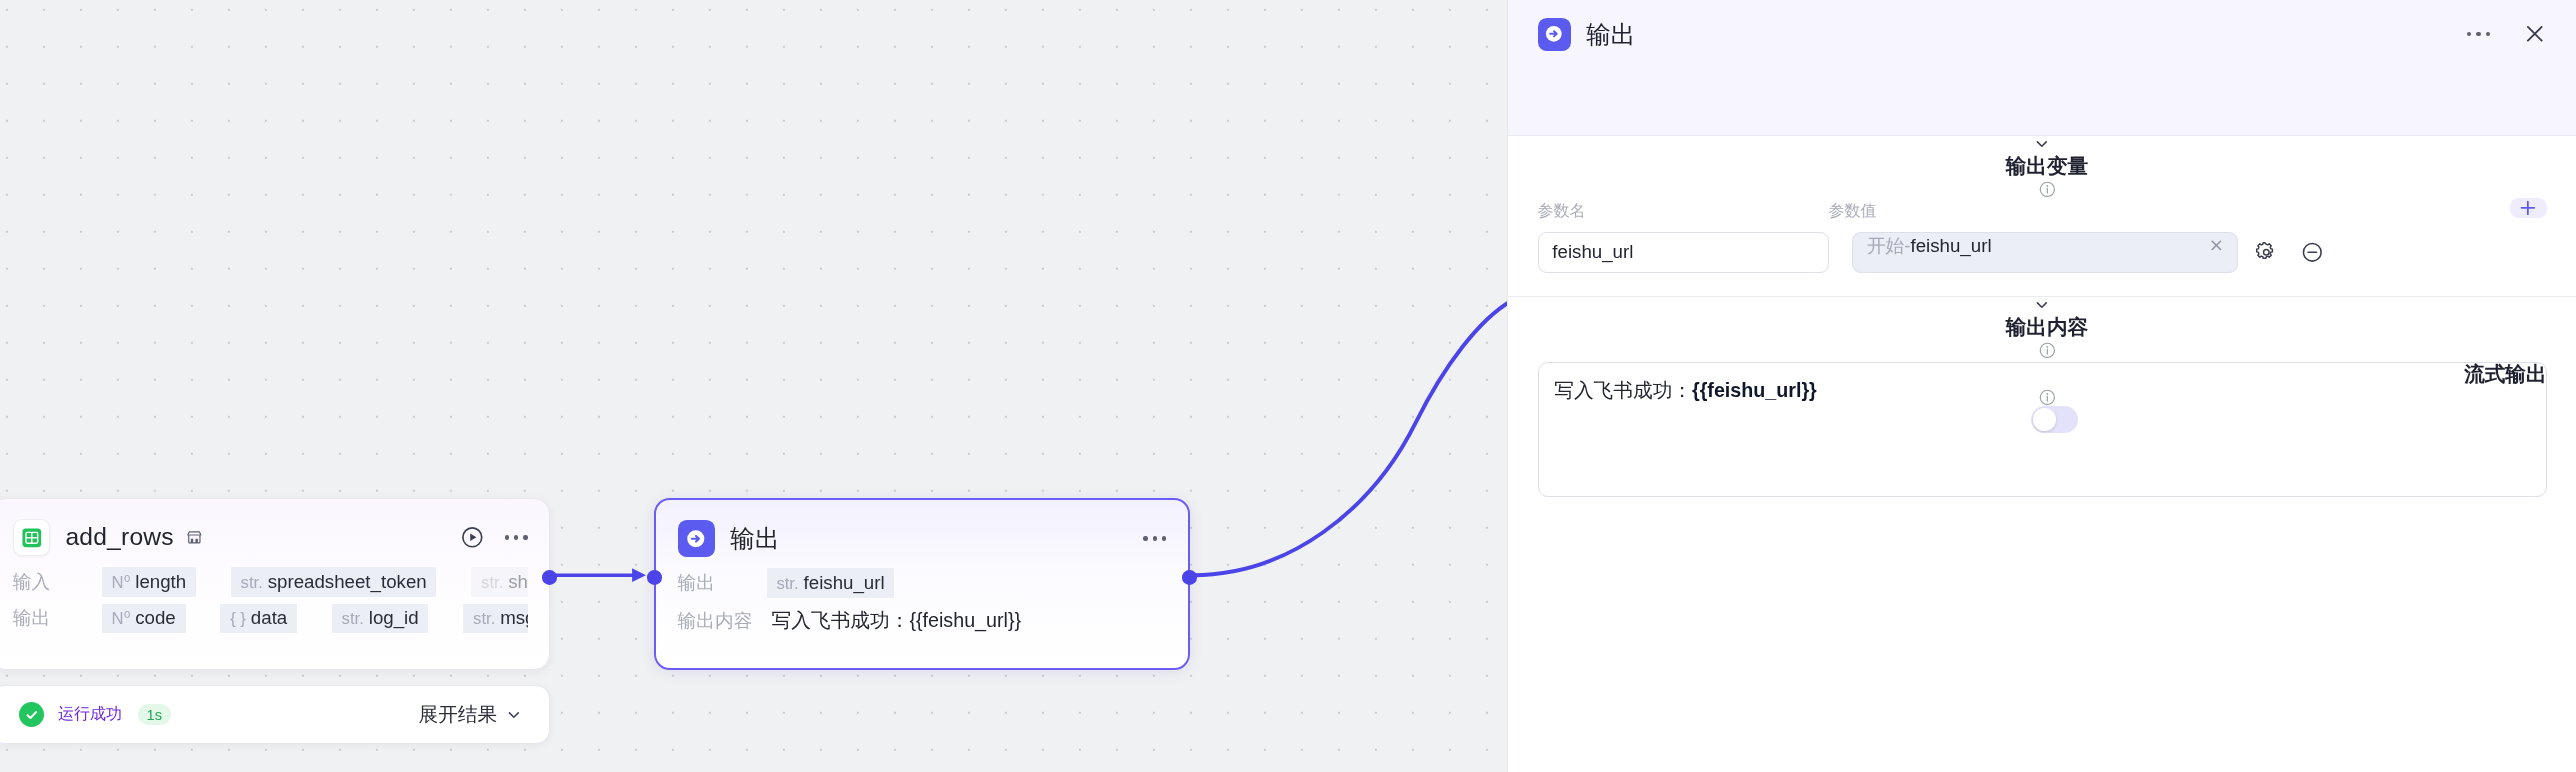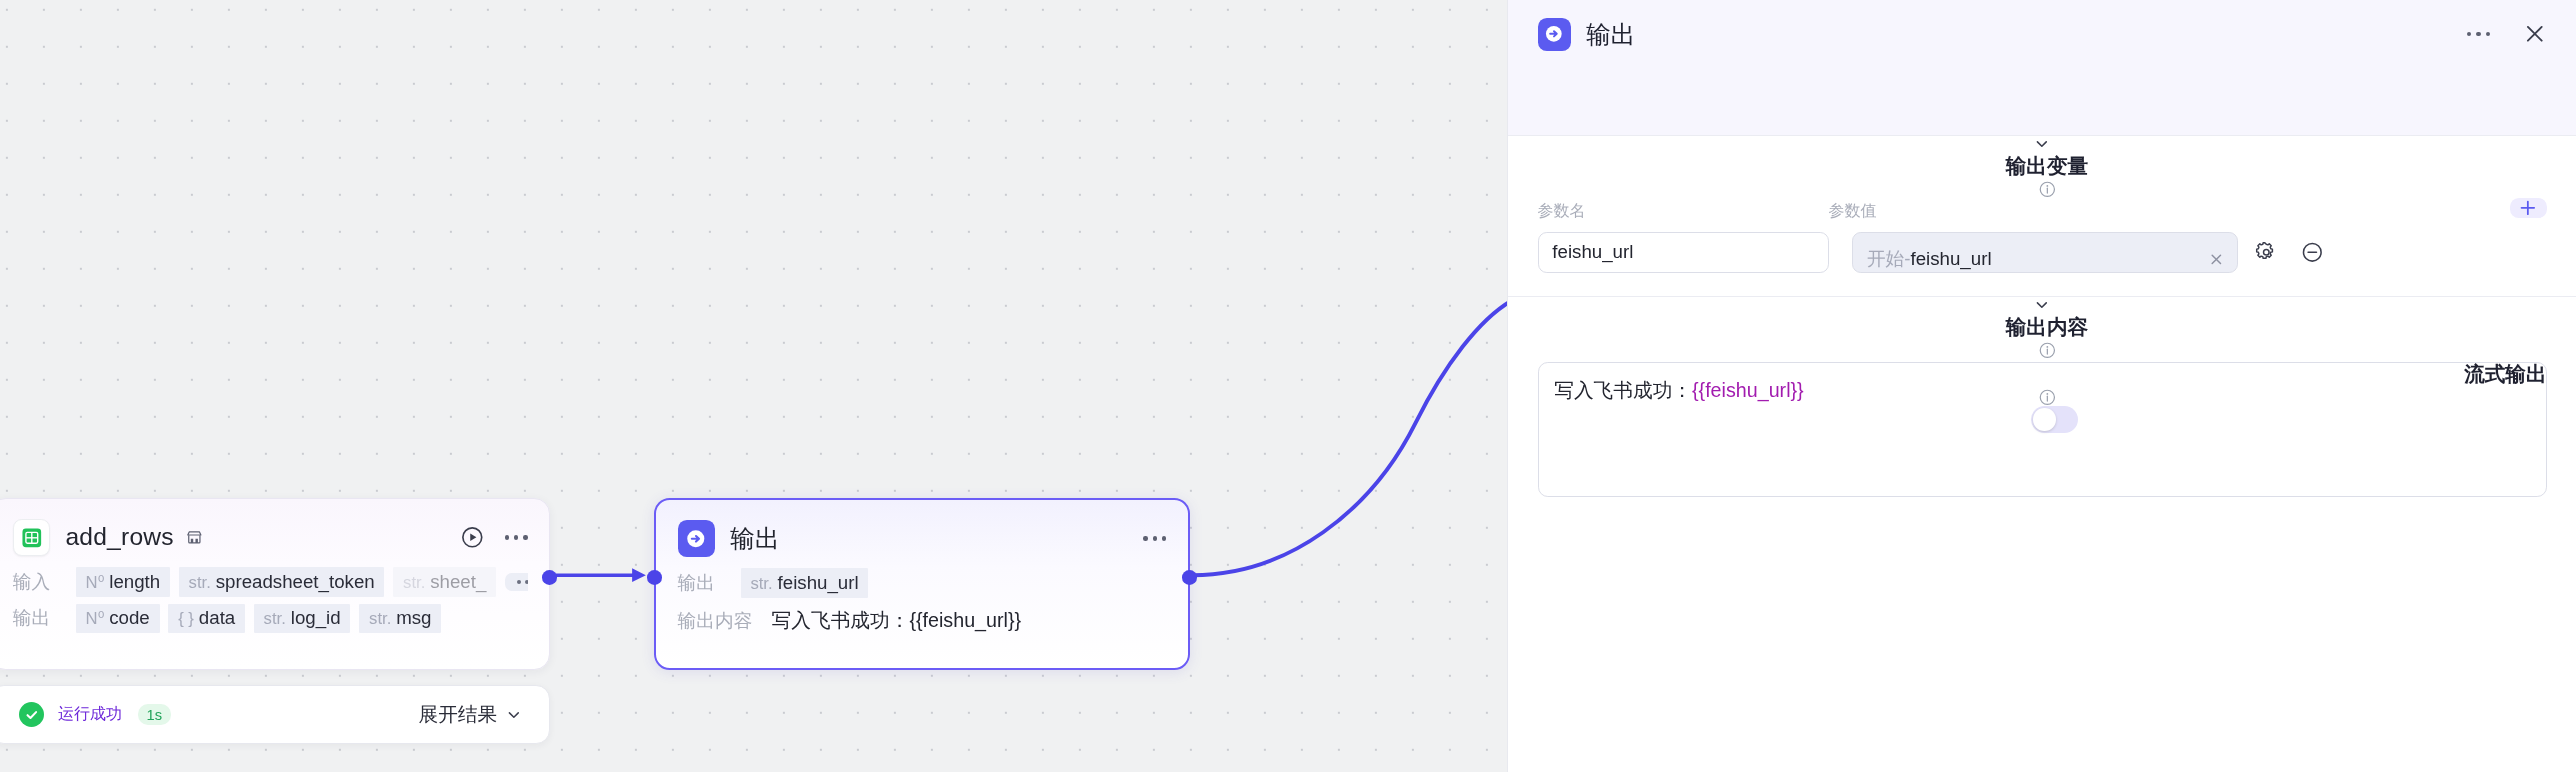--- a/index.html
+++ b/index.html
@@ -69,21 +69,21 @@
   .row { display: flex; align-items: center; padding: 0 21.6px; margin-top: 6.9px; }
   .row-label {
     font-size: 18.7px; color: #a9adb9; width: 63px; flex: none;
     white-space: nowrap;
   }
   .row-label.wide { width: 94px; }
   .chips { display: flex; align-items: center; gap: 8.8px; overflow: hidden; }
   .chip {
     background: #eceef6; border-radius: 1px;
     padding: 3.9px 9.8px; font-size: 18.7px; color: #2a2c38;
-    white-space: nowrap; display: flex; align-items: baseline; gap: 4.9px;
+    white-space: nowrap; display: flex; align-items: baseline; gap: 4.9px; margin-left: 26px;
   }
   .chip .t { color: #a6aab9; font-size: 16.7px; }
   .chip.faded { opacity: .45; }
   .chip-more {
     background: #eceef6; border-radius: 6.9px; padding: 6.9px 9.8px;
     display: flex; align-items: center;
   }
   .chip-more i { width: 3.9px; height: 3.9px; border-radius: 50%; background: #6c7080; display:block; margin: 0 2px; }
   .free-text { font-size: 19.7px; color: #23252f; white-space: nowrap; }
 
@@ -154,21 +154,21 @@
 
   .param-row { display: flex; align-items: center; gap: 0; }
   .txt-input {
     width: 291px; height: 41px; border: 1px solid #dcdee8; border-radius: 8.8px;
     display: flex; align-items: center; padding: 0 13.8px;
     font-size: 18.7px; color: #23252f; background: #fff;
   }
   .val-input {
     margin-left: 23.6px; width: 386px; height: 41px;
     border: 1px solid #dcdee8; border-radius: 8.8px;
-    background: #eceef6; display: flex; align-items: flex-end;
+    background: #eceef6; display: flex; align-items: flex-start;
     padding: 0 7.9px 0 13.8px;
   }
   .ref-text { font-size: 18.7px; color: #23252f; white-space: nowrap; }
   .ref-text .pre { color: #a6aab9; }
   .clear-x { margin-left: auto; display: flex; align-items: center; justify-content: center; width: 25.6px; height: 25.6px; cursor: pointer; }
   .gear { margin-left: 15.7px; cursor: pointer; display:flex; align-items:center; }
   .minus { margin-left: 21.6px; cursor: pointer; display:flex; align-items:center; }
 
   .section-2 { border-top: 1px solid #ebecf2; margin-top: 23.6px; }
   .stream-label { margin-left: auto; font-size: 20.6px; color: #1f2130; font-weight: bold; }
@@ -178,21 +178,21 @@
   }
   .toggle .knob {
     position: absolute; left: 2px; top: 2px; width: 22.6px; height: 22.6px;
     border-radius: 50%; background: #fff; box-shadow: 0 1px 2.9px rgba(0,0,0,.16);
   }
   .editor {
     border: 1px solid #dcdee8; border-radius: 9.8px;
     height: 135px; padding: 13.8px 15.7px; font-size: 19.7px; color: #23252f;
     background: #fff;
   }
-  .editor .var { color: #a21caf; }
+  .editor .var { color: #0f172a; font-weight: bold; }
 </style>
 </head>
 <body>
 
 <div id="root">
 
   <div id="canvas">
 
     <svg id="edges" viewBox="0 0 1533 786" width="1507" height="773">
 

